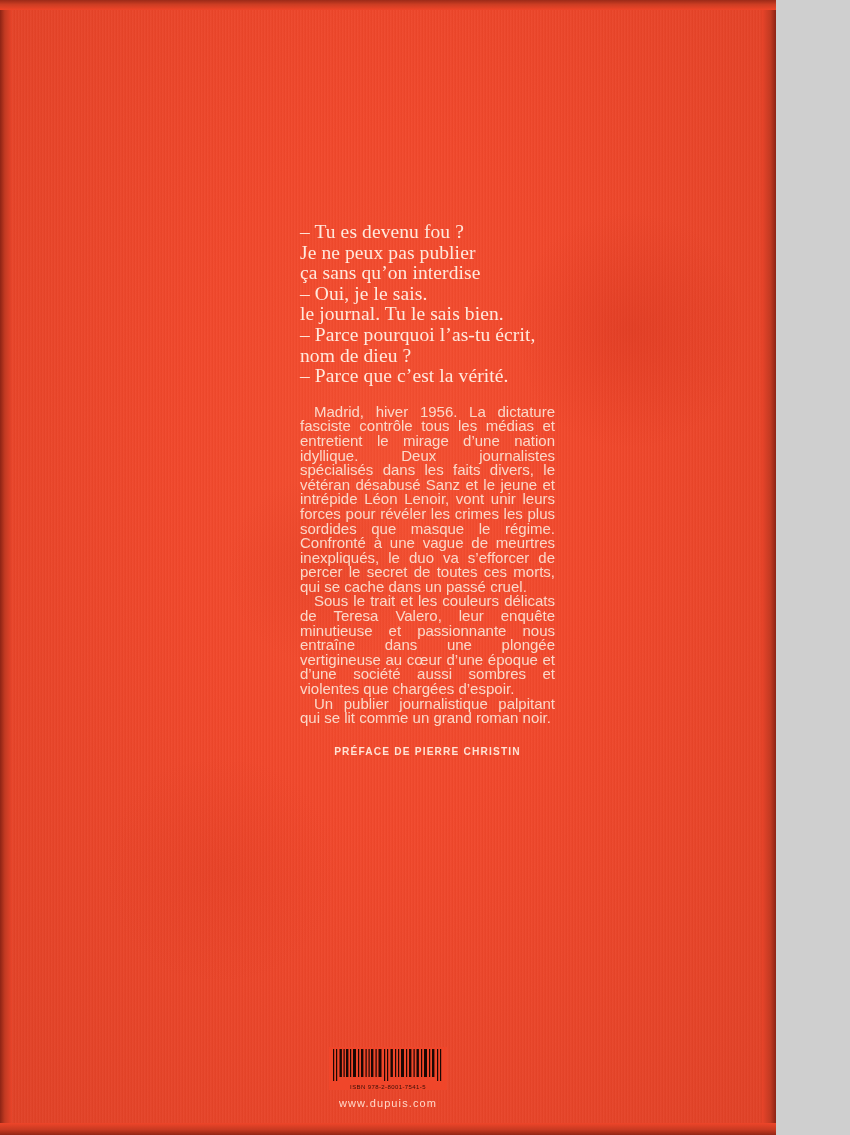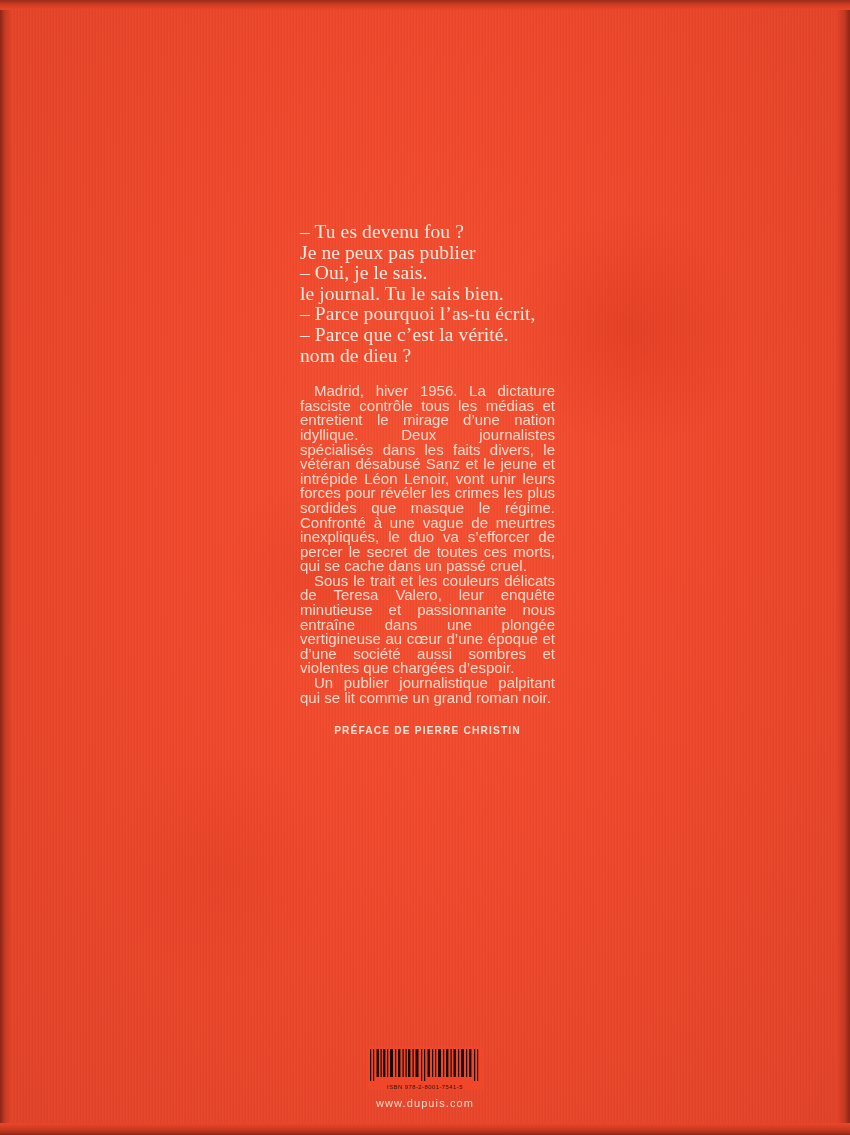--- a/index.html
+++ b/index.html
@@ -5,21 +5,21 @@
   html, body {
     margin: 0;
     padding: 0;
     background: #cfcfcf;
   }
   body {
     font-family: "Liberation Sans", sans-serif;
   }
   .page {
     position: relative;
-    width: 850px;
+    width: 776px;
     height: 1135px;
     overflow: hidden;
     background: #f0462a;
     box-sizing: border-box;
   }
   
   .edge {
     position: absolute;
     background: #b8321d;
     pointer-events: none;
@@ -147,25 +147,26 @@
   <div class="edge edge-left"></div>
   <div class="edge edge-right"></div>
   <div class="edge edge-top"></div>
   <div class="edge edge-bottom"></div>
 
   <div class="content">
 
     <div class="quote">
       <div>– Tu es devenu fou ?</div>
       <div>Je ne peux pas publier</div>
+      <div>ça sans qu’on interdise</div>
       <div>– Oui, je le sais.</div>
       <div>le journal. Tu le sais bien.</div>
       <div>– Parce pourquoi l’as-tu écrit,</div>
+      <div>nom de dieu ?</div>
       <div>– Parce que c’est la vérité.</div>
-      <div>nom de dieu ?</div>
     </div>
 
     <div class="blurb">
       <p>Madrid, hiver 1956. La dictature fasciste contrôle tous les médias et entretient le mirage d’une nation idyllique. Deux journalistes spécialisés dans les faits divers, le vétéran désabusé Sanz et le jeune et intrépide Léon Lenoir, vont unir leurs forces pour révéler les crimes les plus sordides que masque le régime. Confronté à une vague de meurtres inexpliqués, le duo va s’efforcer de percer le secret de toutes ces morts, qui se cache dans un passé cruel.</p>
       <p>Sous le trait et les couleurs délicats de Teresa Valero, leur enquête minutieuse et passionnante nous entraîne dans une plongée vertigineuse au cœur d’une époque et d’une société aussi sombres et violentes que chargées d’espoir.</p>
       <p>Un publier journalistique palpitant qui se lit comme un grand roman noir.</p>
     </div>
 
     <div class="preface">PRÉFACE DE PIERRE CHRISTIN</div>
   </div>

